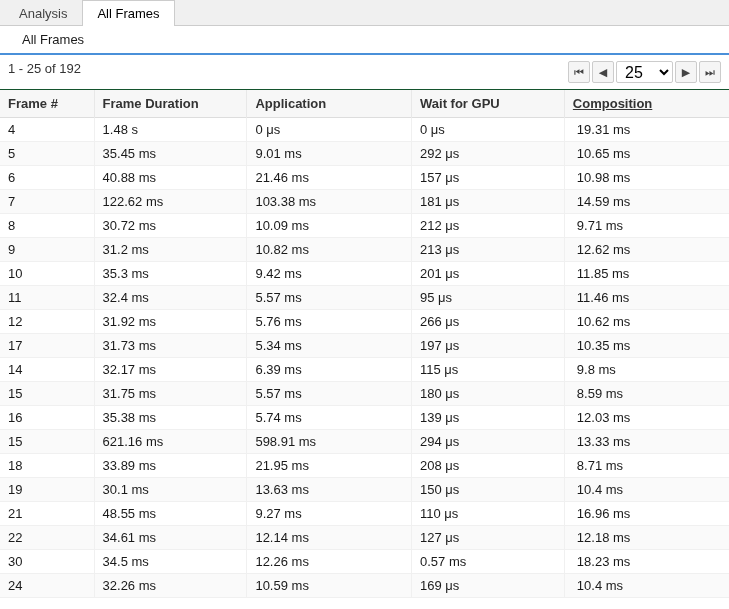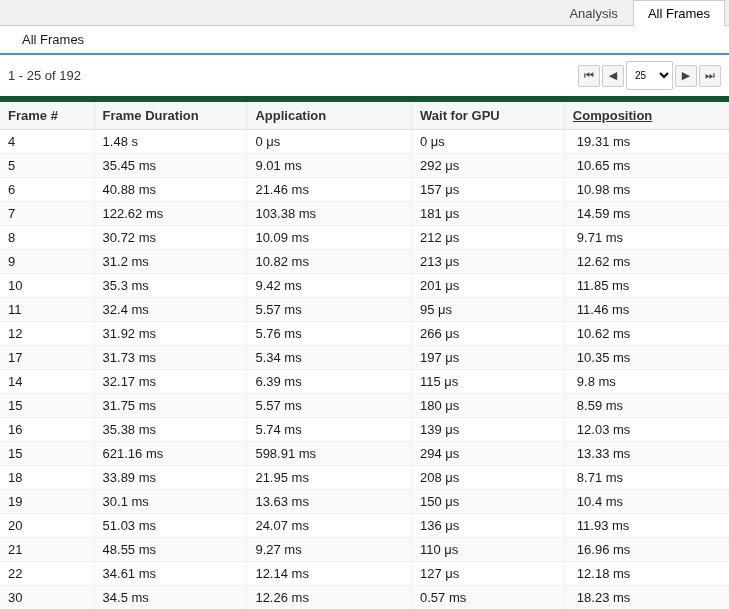--- a/index.html
+++ b/index.html
@@ -11,21 +11,20 @@
       width: 729px;
     }
 
     
     .tab-bar {
       display: flex;
       align-items: flex-end;
       border-bottom: 1px solid #ccc;
       background: #f0f0f0;
       padding: 0 4px;
-      justify-content: flex-end;
     }
     .tab {
       padding: 5px 14px;
       cursor: pointer;
       border: 1px solid transparent;
       border-bottom: none;
       margin-bottom: -1px;
       font-size: 13px;
       color: #444;
       background: transparent;
@@ -54,24 +53,24 @@
     .subtab.active {
       color: #1a1a1a;
       border-bottom: 2px solid #4a90d9;
       margin-bottom: -2px;
       font-weight: 500;
     }
 
     
     .toolbar {
       display: flex;
-      align-items: center;
+      align-items: flex-start;
       padding: 6px 8px;
       background: #fff;
-      border-bottom: 6px solid #14532d;
+      border-bottom: 1px solid #14532d;
       gap: 6px;
     }
     .toolbar-info {
       flex: 1;
       font-size: 13px;
       color: #333;
     }
     .toolbar-nav {
       display: flex;
       align-items: center;
@@ -85,24 +84,24 @@
       justify-content: center;
       cursor: pointer;
       border: 1px solid #ccc;
       background: #f5f5f5;
       border-radius: 2px;
       font-size: 11px;
       color: #444;
       user-select: none;
     }
     .page-select {
-      height: 29px;
+      height: 22px;
       border: 1px solid #ccc;
       background: #fff;
-      font-size: 10px;
+      font-size: 16px;
       padding: 0 4px;
       border-radius: 2px;
       cursor: pointer;
     }
 
     
     .data-table {
       width: 100%;
       border-collapse: collapse;
     }
@@ -282,27 +281,20 @@
         <td>8.71 ms</td>
       </tr>
       <tr>
         <td>19</td>
         <td>30.1 ms</td>
         <td>13.63 ms</td>
         <td>150 μs</td>
         <td>10.4 ms</td>
       </tr>
       <tr>
-        <td>20</td>
-        <td>51.03 ms</td>
-        <td>24.07 ms</td>
-        <td>136 μs</td>
-        <td>11.93 ms</td>
-      </tr>
-      <tr>
         <td>21</td>
         <td>48.55 ms</td>
         <td>9.27 ms</td>
         <td>110 μs</td>
         <td>16.96 ms</td>
       </tr>
       <tr>
         <td>22</td>
         <td>34.61 ms</td>
         <td>12.14 ms</td>

